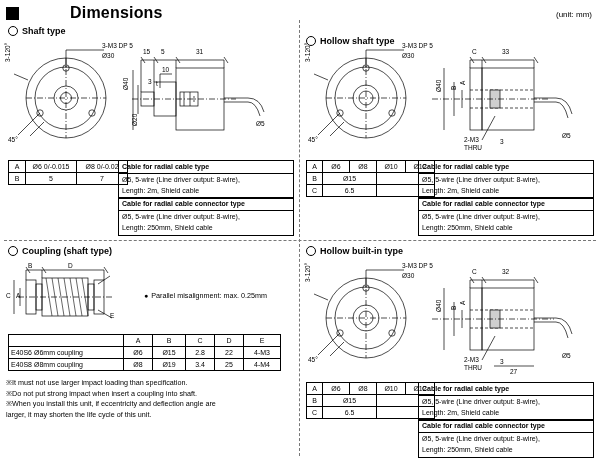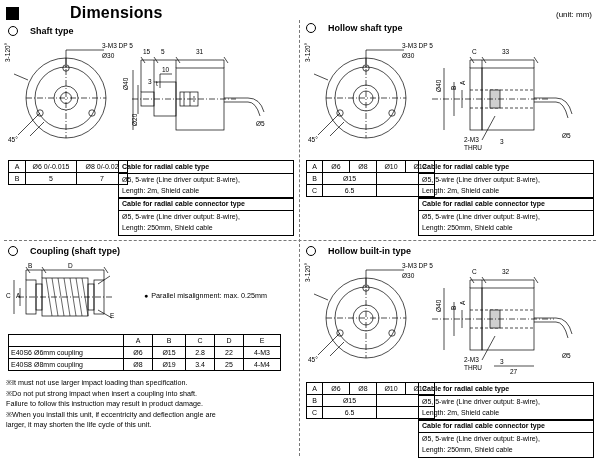--- a/index.html
+++ b/index.html
@@ -13,21 +13,21 @@
     overflow:hidden;
   }
   .page{position:relative;width:600px;height:462px;}
 
   
   .hdr{position:absolute;left:6px;top:4px;display:flex;align-items:center;gap:5px;}
   .hdr .sq{width:13px;height:13px;background:#000;}
   .hdr .title{font-size:16px;font-weight:bold;letter-spacing:.2px;margin-left:46px;}
   .unit{position:absolute;right:8px;top:10px;font-size:8px;}
 
-  .sectitle{position:absolute;font-size:9px;font-weight:bold;display:flex;align-items:center;gap:12px;}
+  .sectitle{position:absolute;font-size:9px;font-weight:bold;display:flex;align-items:center;gap:4px;}
   .sectitle .ring{width:8px;height:8px;border:1.6px solid #000;border-radius:50%;display:inline-block;}
 
   
   .vsep{position:absolute;left:299px;top:20px;width:0;height:436px;border-left:1px dashed #777;}
   .hsep{position:absolute;left:4px;top:240px;width:592px;height:0;border-top:1px dashed #777;}
 
   
   table.t{border-collapse:collapse;font-size:7px;}
   table.t td{border:1px solid #000;padding:0 2px;height:11px;line-height:11px;white-space:nowrap;}
   .c{text-align:center;}
@@ -58,21 +58,21 @@
   </div>
   <div class="unit">(unit: mm)</div>
 
   <div class="vsep"></div>
   <div class="hsep"></div>
 
   <div class="sectitle" style="left:8px;top:26px;">
     <span class="ring"></span>
     <span>Shaft type</span>
   </div>
-  <div class="sectitle" style="left:306px;top:23px;">
+  <div class="sectitle" style="left:306px;top:36px;">
     <span class="ring"></span>
     <span>Hollow shaft type</span>
   </div>
   <div class="sectitle" style="left:8px;top:246px;">
     <span class="ring"></span>
     <span>Coupling (shaft type)</span>
   </div>
   <div class="sectitle" style="left:306px;top:246px;">
     <span class="ring"></span>
     <span>Hollow built-in type</span>
@@ -368,21 +368,20 @@
         <td class="c">25</td>
         <td class="c">4-M4</td>
       </tr>
     </tbody>
       </table>
   </div>
 
   <div class="note" style="left:6px;top:378px;width:288px;">
     <div>※It must not use larger impact loading than specification.</div>
     <div>※Do not put strong impact when insert a coupling into shaft.</div>
-    <div>  Failure to follow this instruction may result in product damage.</div>
     <div>※When you install this unit, if eccentricity and deflection angle are</div>
     <div>  larger, it may shorten the life cycle of this unit.</div>
   </div>
 
   <div class="draw" style="left:304px;top:258px;width:292px;height:122px;">
     <svg width="292" height="122" viewBox="0 0 292 122">
       <g stroke="#000" fill="none" stroke-width="0.7">
         <circle cx="62" cy="60" r="40"></circle>
         <circle cx="62" cy="60" r="31"></circle>
         <circle cx="62" cy="60" r="13"></circle>

